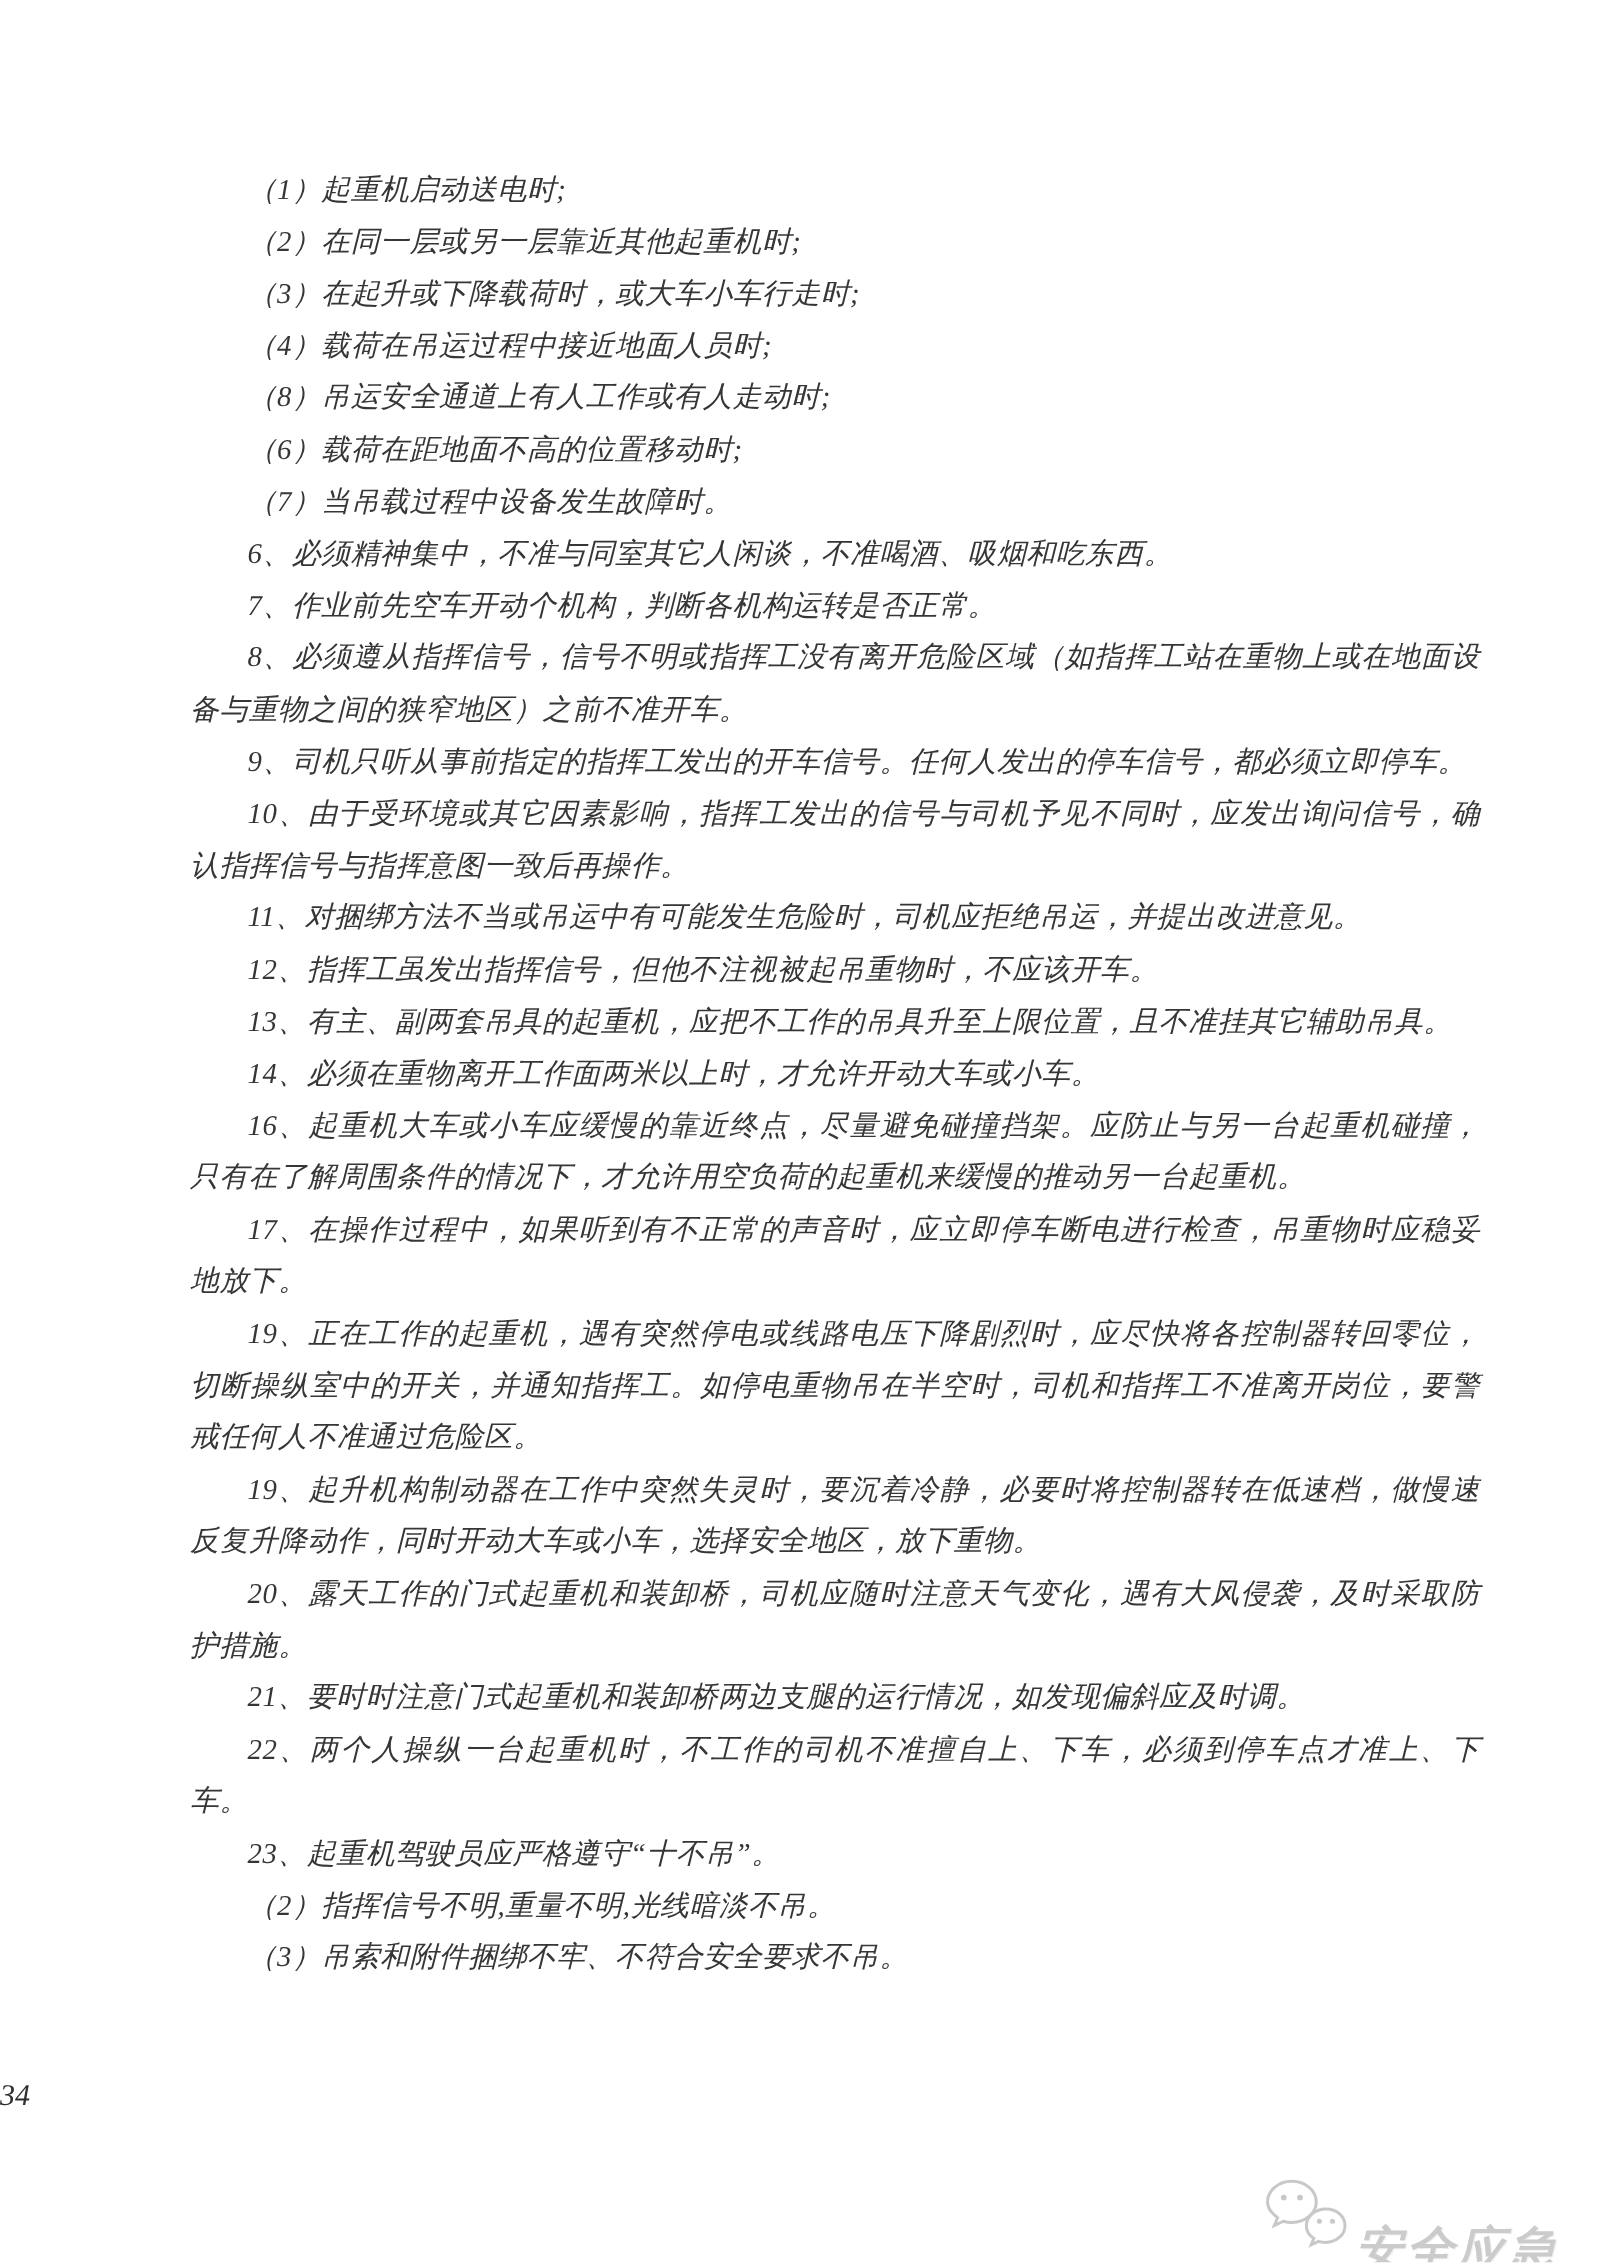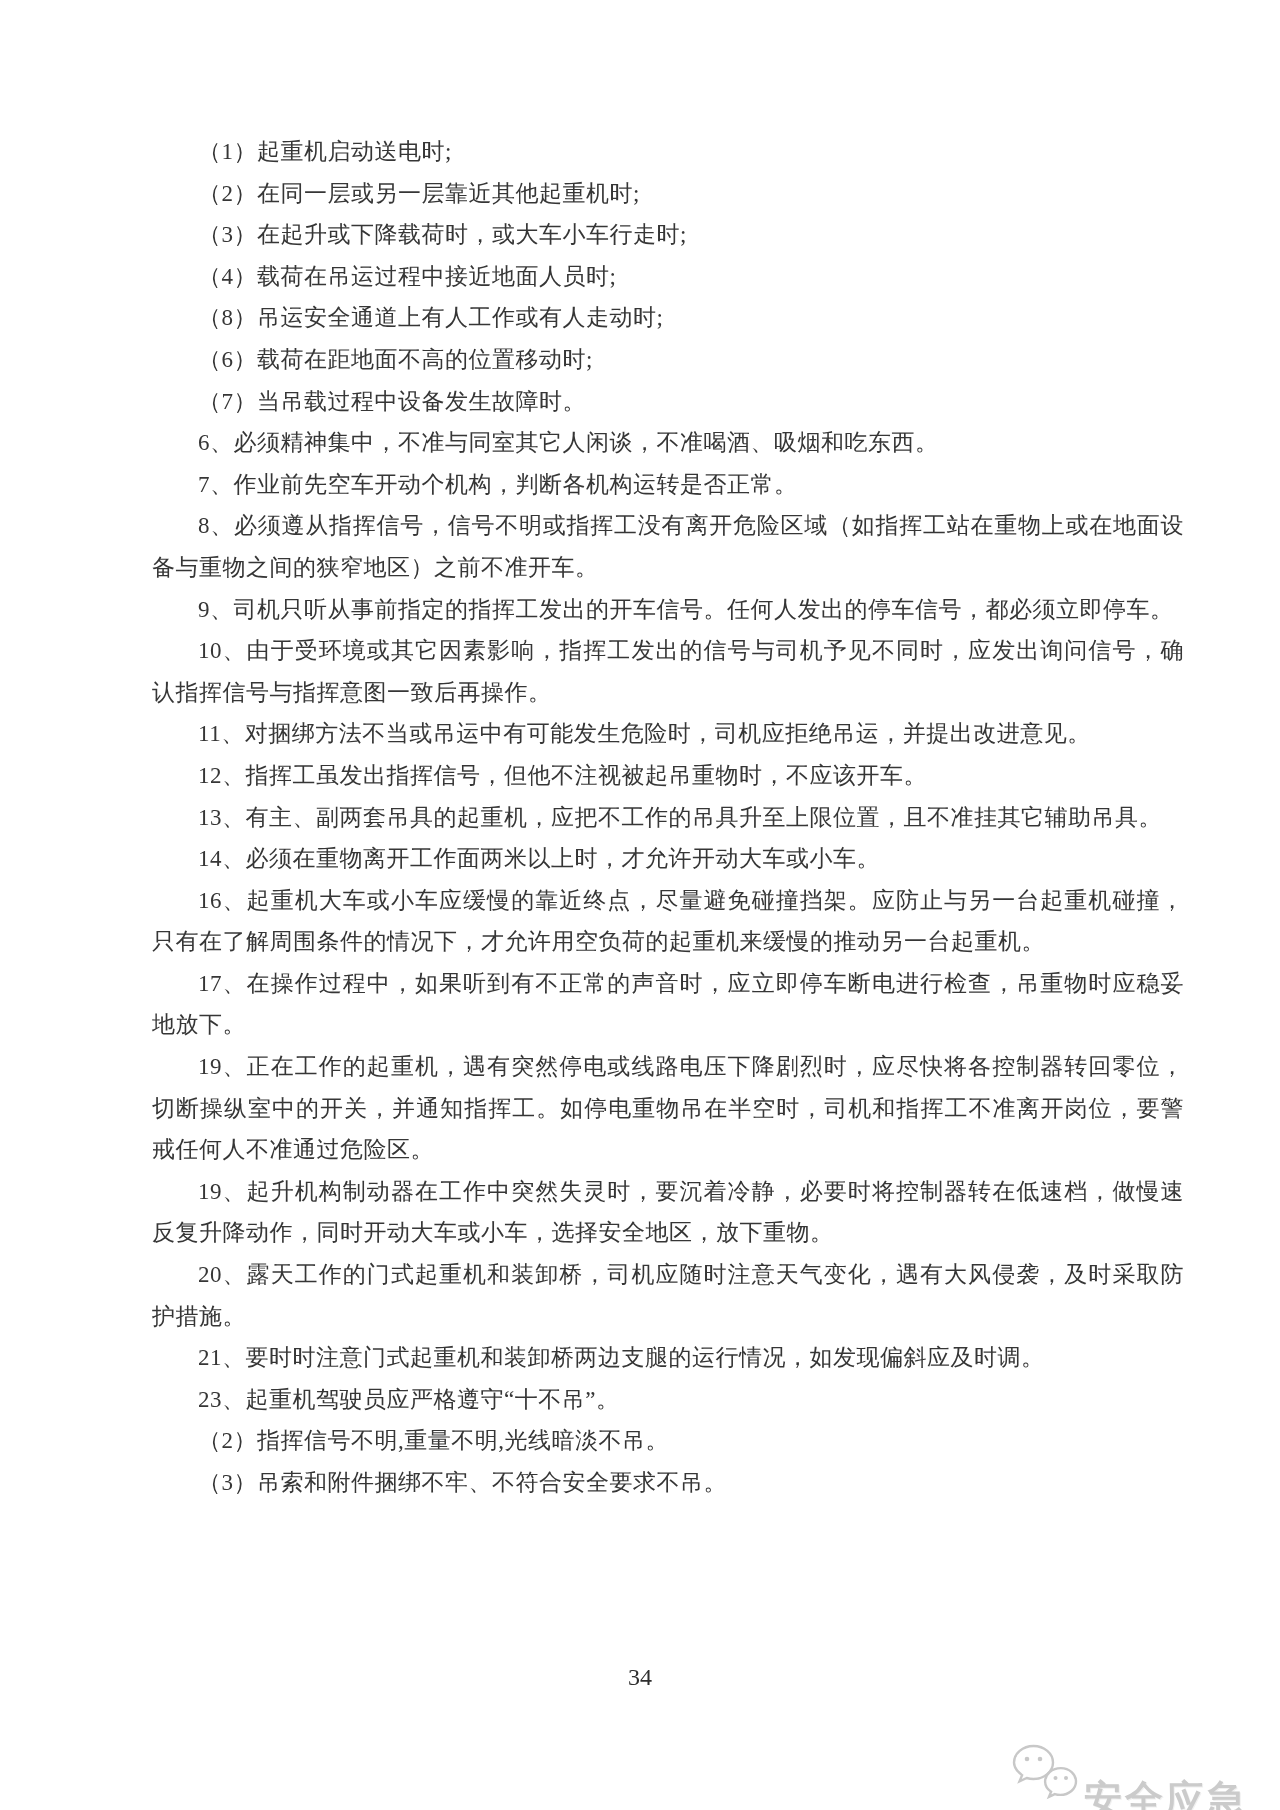--- a/index.html
+++ b/index.html
@@ -3,20 +3,21 @@
 <meta charset="utf-8">
 <style>
   html, body { margin: 0; padding: 0; background: #ffffff; }
   .page {
     position: relative;
     width: 1280px;
     height: 1810px;
     background: #ffffff;
     overflow: hidden;
     font-family: "Liberation Serif", "DejaVu Serif", serif;
+    font-style: italic;
   }
   .content {
     position: absolute;
     left: 152px;
     top: 131px;
     width: 1032px;
   }
   .para {
     margin: 0;
     padding: 0;
@@ -25,21 +26,20 @@
     color: #363636;
     text-align: justify;
     text-indent: 2em;
     letter-spacing: 0.5px;
   }
   .page-number {
     position: absolute;
     top: 1664px;
     left: 0;
     width: 100%;
-    text-align: center;
     font-size: 24px;
     color: #2e2e2e;
   }
   .watermark {
     position: absolute;
     top: 1726px;
     right: 32px;
     display: flex;
     align-items: center;
     gap: 6px;
@@ -77,20 +77,21 @@
     <p class="para">11、对捆绑方法不当或吊运中有可能发生危险时，司机应拒绝吊运，并提出改进意见。</p>
     <p class="para">12、指挥工虽发出指挥信号，但他不注视被起吊重物时，不应该开车。</p>
     <p class="para">13、有主、副两套吊具的起重机，应把不工作的吊具升至上限位置，且不准挂其它辅助吊具。</p>
     <p class="para">14、必须在重物离开工作面两米以上时，才允许开动大车或小车。</p>
     <p class="para">16、起重机大车或小车应缓慢的靠近终点，尽量避免碰撞挡架。应防止与另一台起重机碰撞，只有在了解周围条件的情况下，才允许用空负荷的起重机来缓慢的推动另一台起重机。</p>
     <p class="para">17、在操作过程中，如果听到有不正常的声音时，应立即停车断电进行检查，吊重物时应稳妥地放下。</p>
     <p class="para">19、正在工作的起重机，遇有突然停电或线路电压下降剧烈时，应尽快将各控制器转回零位，切断操纵室中的开关，并通知指挥工。如停电重物吊在半空时，司机和指挥工不准离开岗位，要警戒任何人不准通过危险区。</p>
     <p class="para">19、起升机构制动器在工作中突然失灵时，要沉着冷静，必要时将控制器转在低速档，做慢速反复升降动作，同时开动大车或小车，选择安全地区，放下重物。</p>
     <p class="para">20、露天工作的门式起重机和装卸桥，司机应随时注意天气变化，遇有大风侵袭，及时采取防护措施。</p>
     <p class="para">21、要时时注意门式起重机和装卸桥两边支腿的运行情况，如发现偏斜应及时调。</p>
+    <p class="para">22、两个人操纵一台起重机时，不工作的司机不准擅自上、下车，必须到停车点才准上、下车。</p>
     <p class="para">23、起重机驾驶员应严格遵守“十不吊”。</p>
     <p class="para">（2）指挥信号不明,重量不明,光线暗淡不吊。</p>
     <p class="para">（3）吊索和附件捆绑不牢、不符合安全要求不吊。</p>
   </div>
 
   <div class="page-number">34</div>
 
   <div class="watermark">
     <span class="watermark-icon">
       <svg width="66" height="62" viewBox="0 0 66 62" xmlns="http://www.w3.org/2000/svg">

